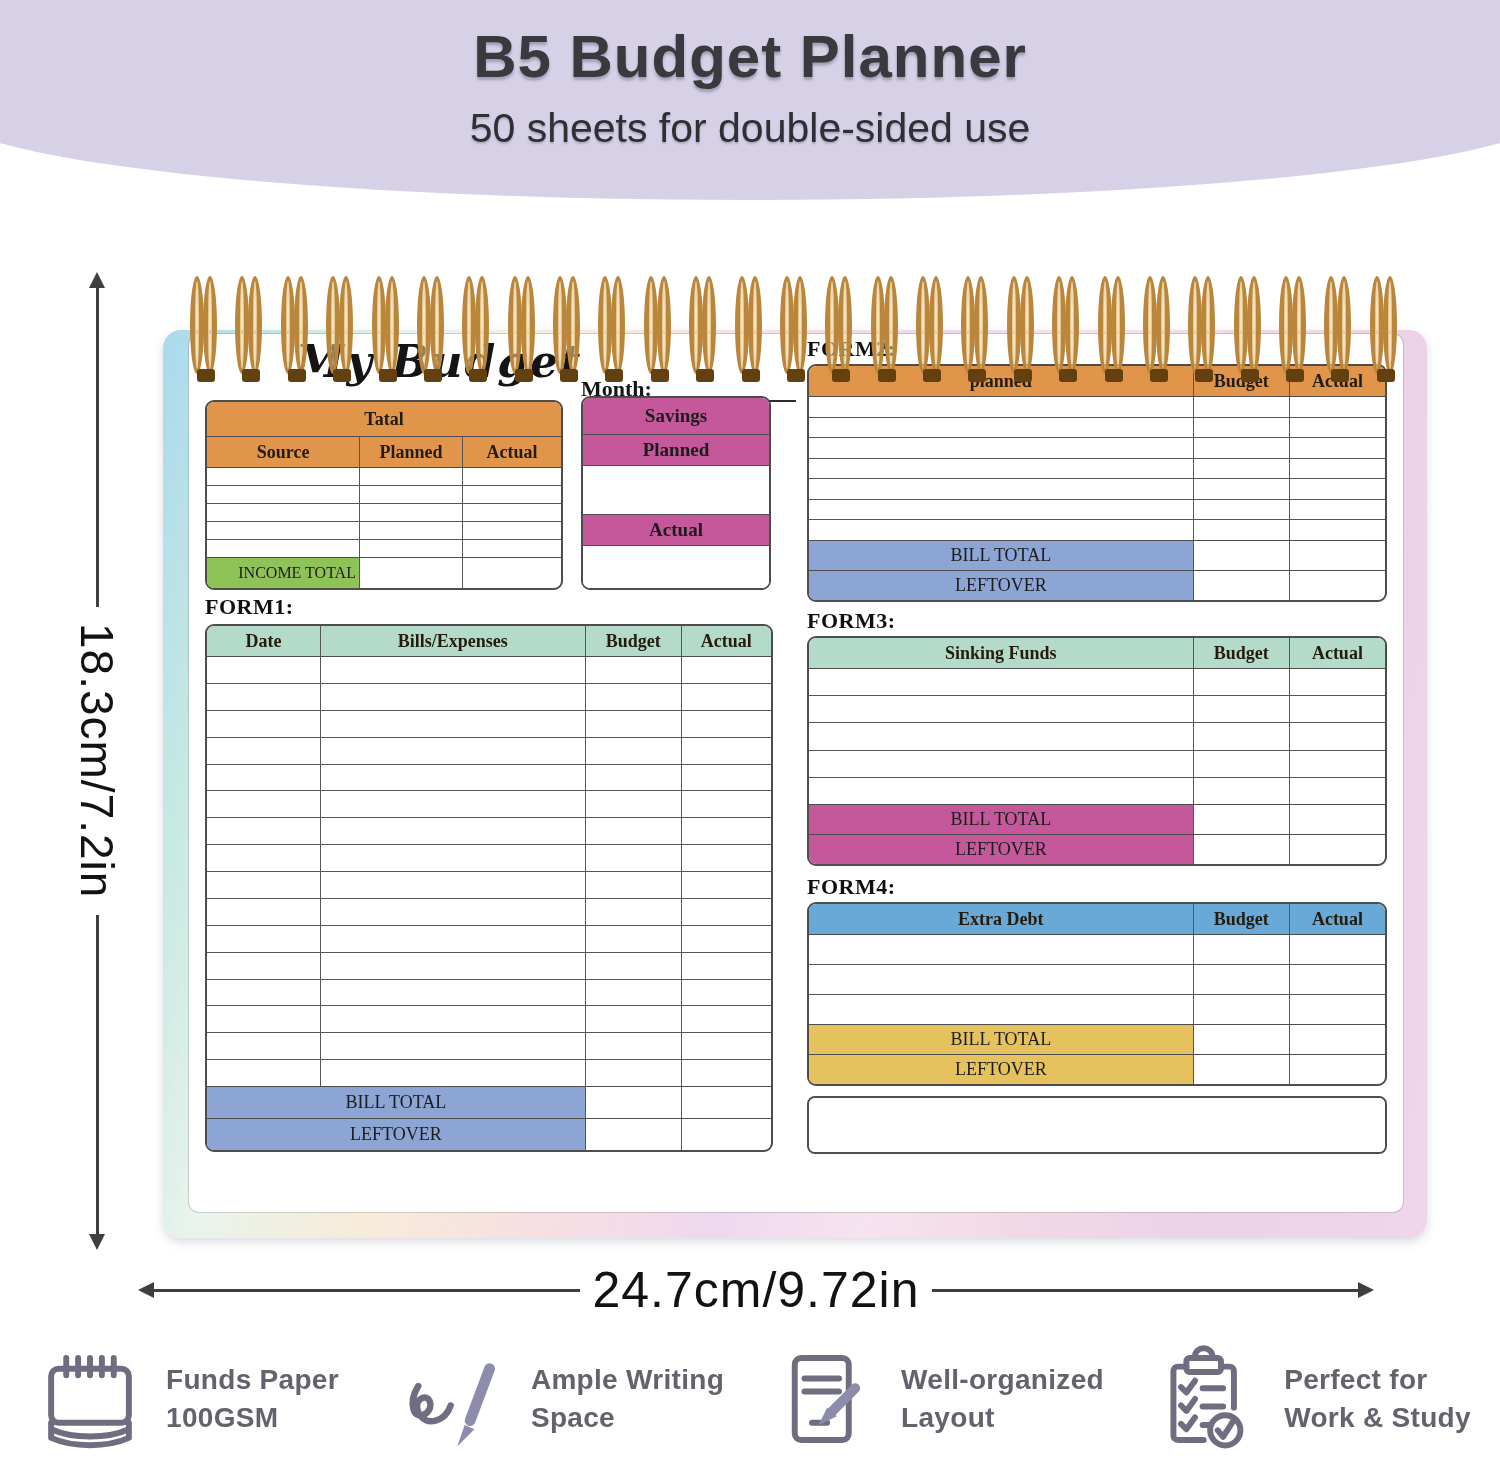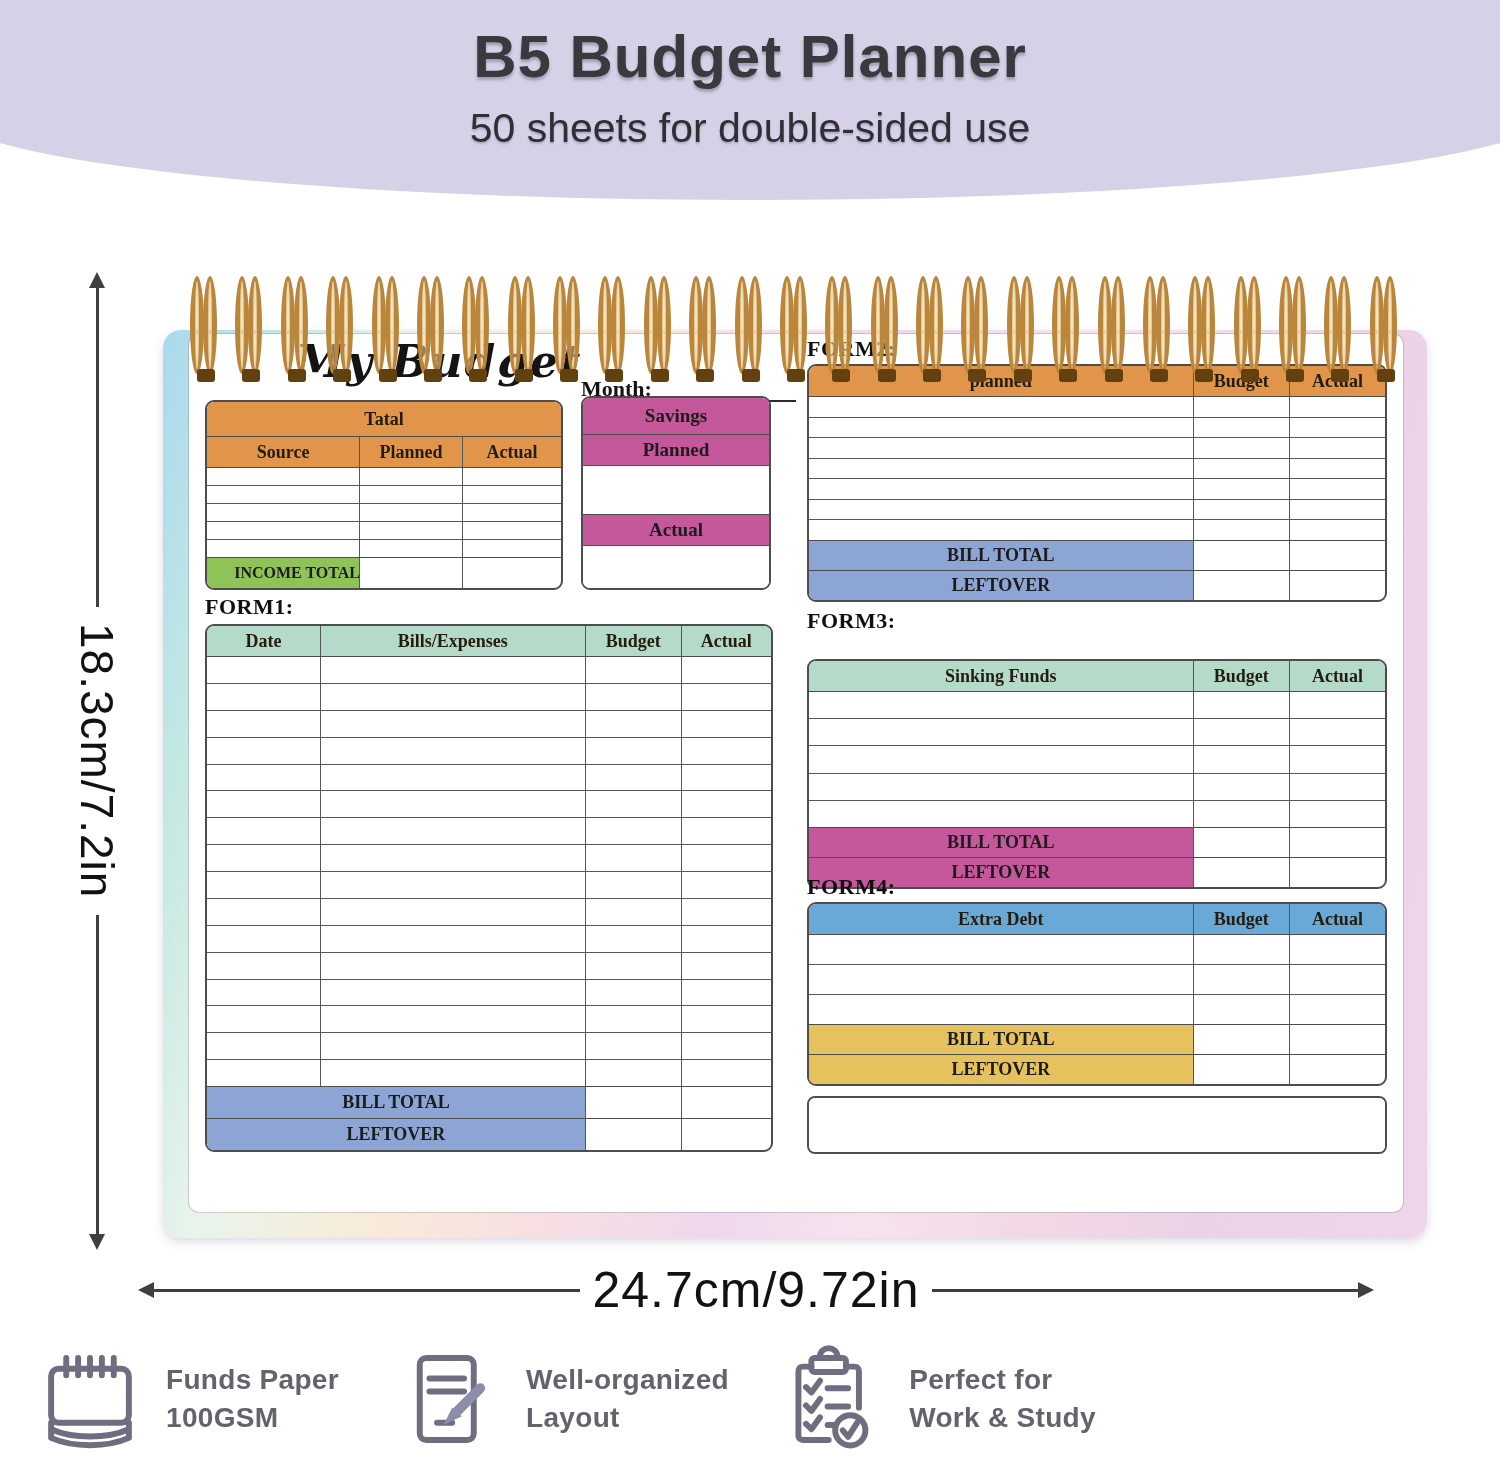--- a/index.html
+++ b/index.html
@@ -69,21 +69,21 @@
   .thead{display:flex;flex:none;border-bottom:1.5px solid #4d4d4d;}
   .th{display:flex;align-items:center;justify-content:center;box-sizing:border-box;
       font-family:"Liberation Serif",serif;font-weight:bold;font-size:18px;color:#241c0e;}
   .tbody{flex:1;display:flex;flex-direction:column;}
   .trow{flex:1;display:flex;border-top:1px solid #565656;}
   .trow:first-child{border-top:none;}
   .tcell{box-sizing:border-box;height:100%;}
   .bl{border-left:1px solid #565656;}
   .totrow{flex:none;display:flex;border-top:1.5px solid #4d4d4d;}
   .totlabel{display:flex;align-items:center;justify-content:center;box-sizing:border-box;
-      font-family:"Liberation Serif",serif;font-weight:bold;font-size:18px;color:#1c1c1c;
+      font-family:"Liberation Serif",serif;font-weight:normal;font-size:18px;color:#1c1c1c;
       white-space:nowrap;overflow:hidden;}
 
   .bg-orange{background:var(--c-orange,#e0954b);}
   .bg-teal{background:var(--c-teal,#b4dbc9);}
   .bg-magenta{background:var(--c-magenta,#c4589a);}
   .bg-peri{background:var(--c-periwinkle,#8ca5d5);}
   .bg-blue{background:var(--c-blue,#68a9d7);}
   .bg-yellow{background:var(--c-yellow,#e6c25f);}
   .bg-green{background:var(--c-green_total,#8fc257);padding-left:28px;}
   .bg-lime{background:var(--c-lime,#93c84e);}
@@ -470,21 +470,21 @@
           <div class="tcell bl" style="width:16.7%;"></div>
         </div>
         <div class="totrow" style="height:29px;">
           <div class="totlabel bg-peri" style="width:66.6%;">LEFTOVER</div>
           <div class="tcell bl" style="width:16.7%;"></div>
           <div class="tcell bl" style="width:16.7%;"></div>
         </div>
       </div>
 
       <div class="formlabel" style="left:618px;top:274px;">FORM3:</div>
-      <div class="tbl" style="left:618px;top:302px;width:580px;height:230px;margin-top:23px;">
+      <div class="tbl" style="left:618px;top:302px;width:580px;height:230px;">
         <div class="thead bg-teal" style="height:30px;">
           <div class="th" style="width:66.6%;">Sinking Funds</div>
           <div class="th bl" style="width:16.7%;">Budget</div>
           <div class="th bl" style="width:16.7%;">Actual</div>
         </div>
         <div class="tbody">
             <div class="trow">
               <div class="tcell" style="width: 66.6%;"></div>
               <div class="tcell bl" style="width: 16.7%;"></div>
               <div class="tcell bl" style="width: 16.7%;"></div>
@@ -583,20 +583,35 @@
           <path d="M14 72 v6 c20 9 52 9 72 0 v-6"></path>
           <path d="M14 80 v6 c20 9 52 9 72 0 v-6"></path>
         </g>
       </svg>
       <div class="ftext">
         <div>Funds Paper</div>
         <div>100GSM</div>
       </div>
     </div>
 
+    <div class="feature">
+      <svg width="108" height="108" viewBox="0 0 100 100">
+        <g fill="none" stroke="#6e6e80" stroke-width="6" stroke-linecap="round" stroke-linejoin="round">
+          <path d="M16 38 C6 54 12 70 22 64 C32 58 26 44 18 50 C10 56 18 74 32 70 C40 68 44 62 46 56"></path>
+        </g>
+        <g fill="none" stroke="#8d8dab" stroke-width="10" stroke-linecap="round">
+          <path d="M64 70 L82 22"></path>
+        </g>
+        <path d="M52 94 L59 74 L68 78 Z" fill="#8d8dab"></path>
+      </svg>
+      <div class="ftext">
+        <div>Ample Writing</div>
+        <div>Space</div>
+      </div>
+    </div>
 
     <div class="feature">
       <svg width="108" height="108" viewBox="0 0 100 100">
         <g fill="none" stroke="#6e6e80" stroke-width="5.5" stroke-linecap="round" stroke-linejoin="round">
           <rect x="22" y="12" width="50" height="76" rx="6"></rect>
           <path d="M31 31 H63 M31 43 H63 M38 72 H52"></path>
         </g>
         <g fill="none" stroke="#8d8dab" stroke-width="9" stroke-linecap="round">
           <path d="M56 62 L78 40"></path>
         </g>

